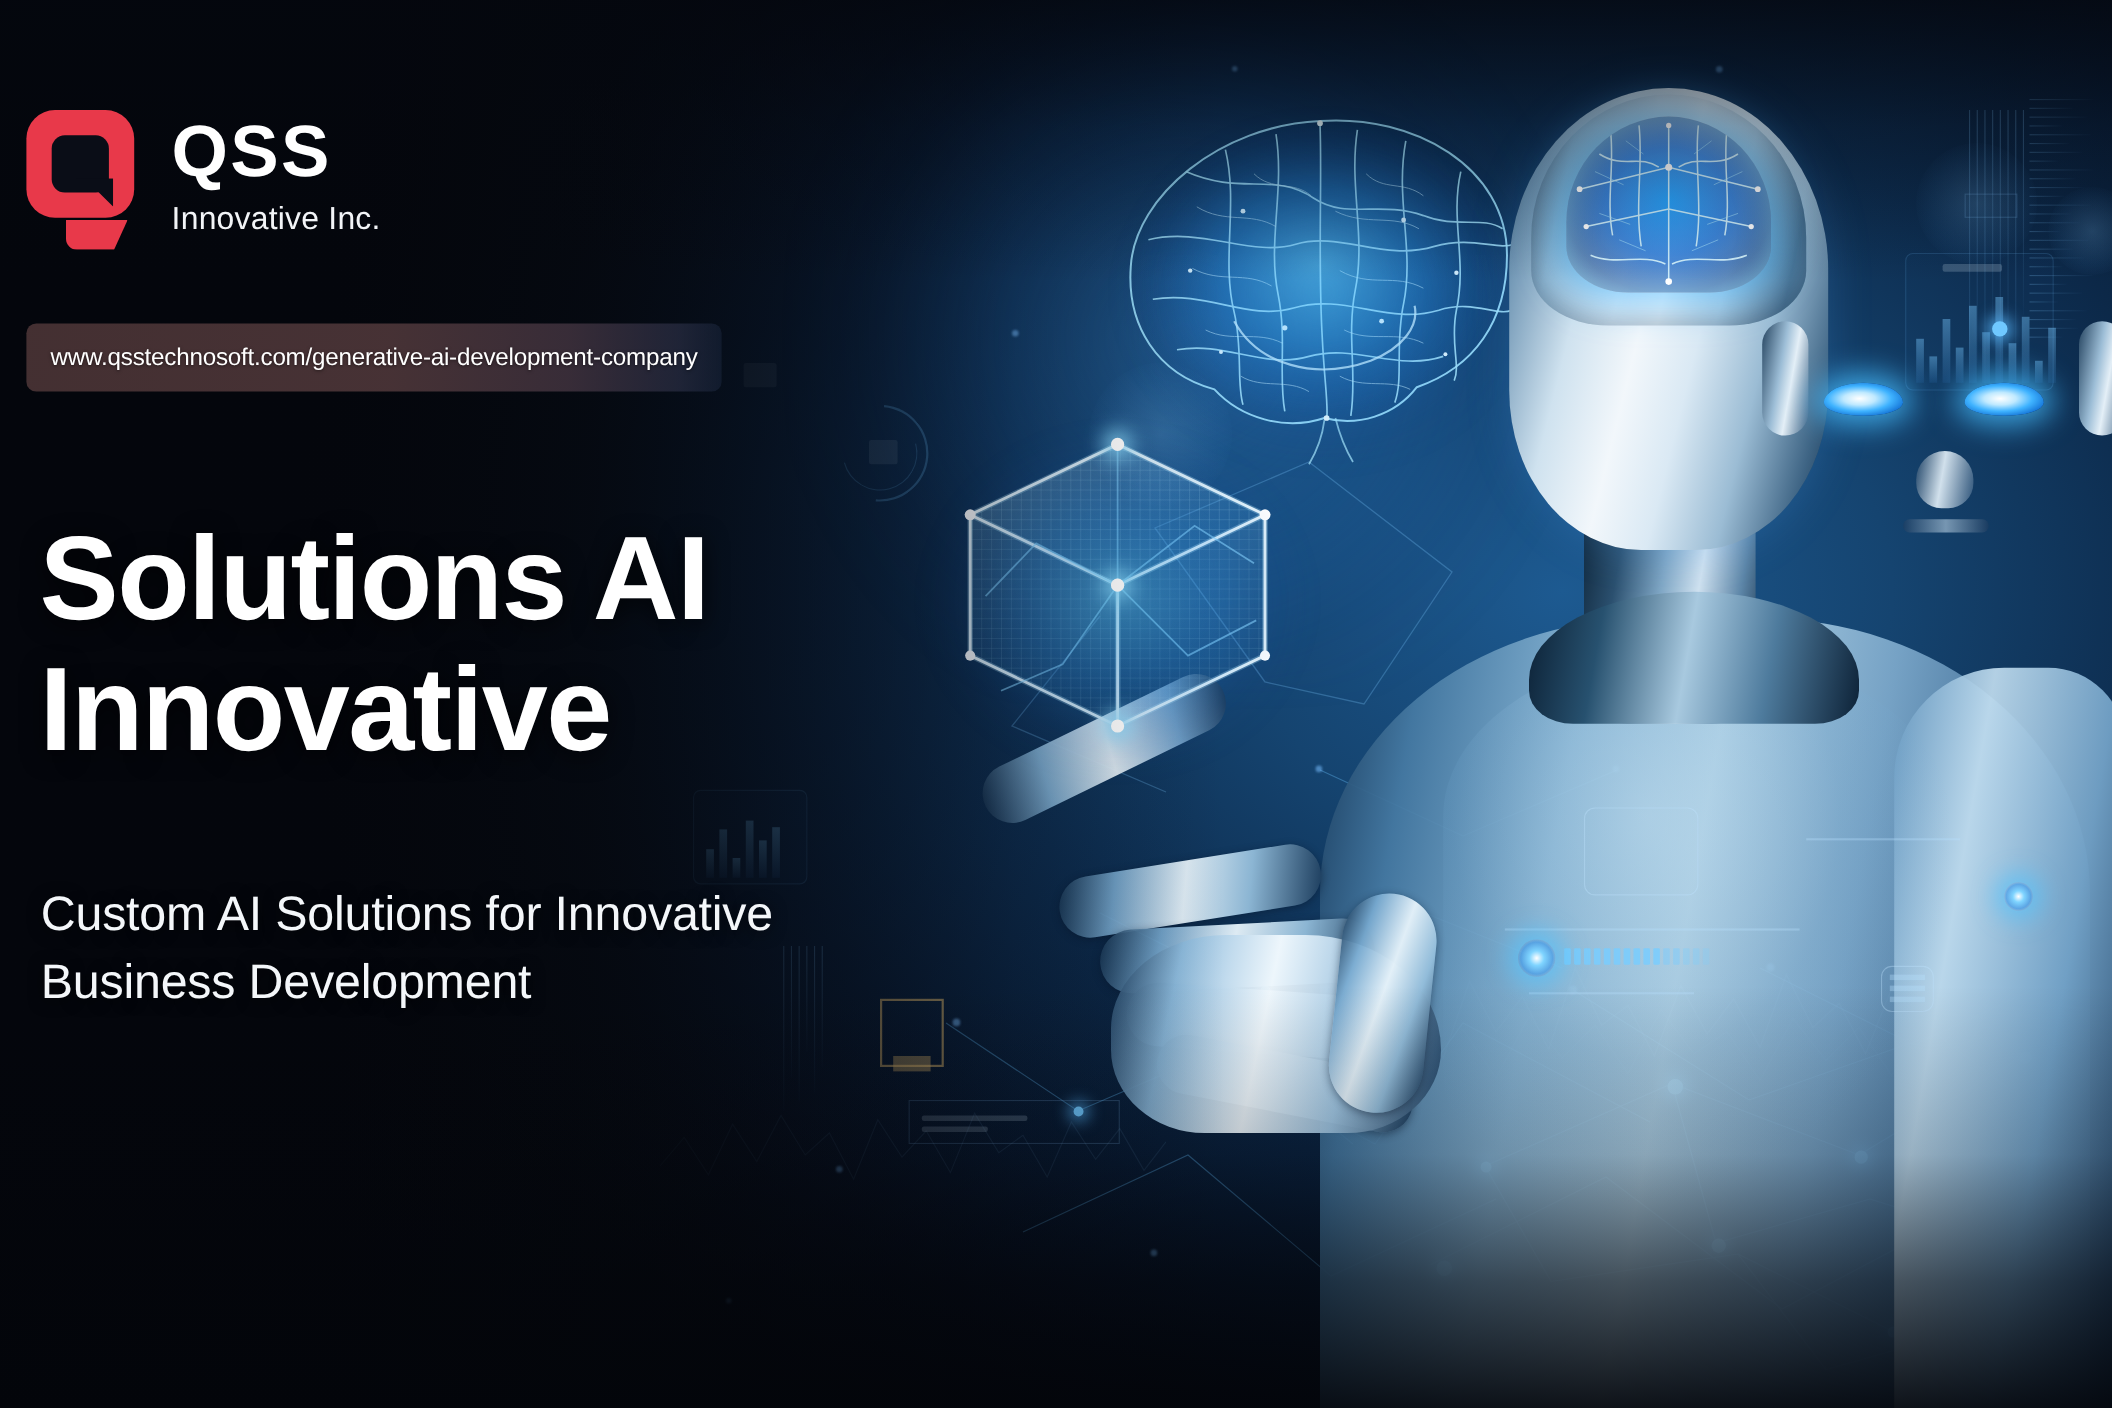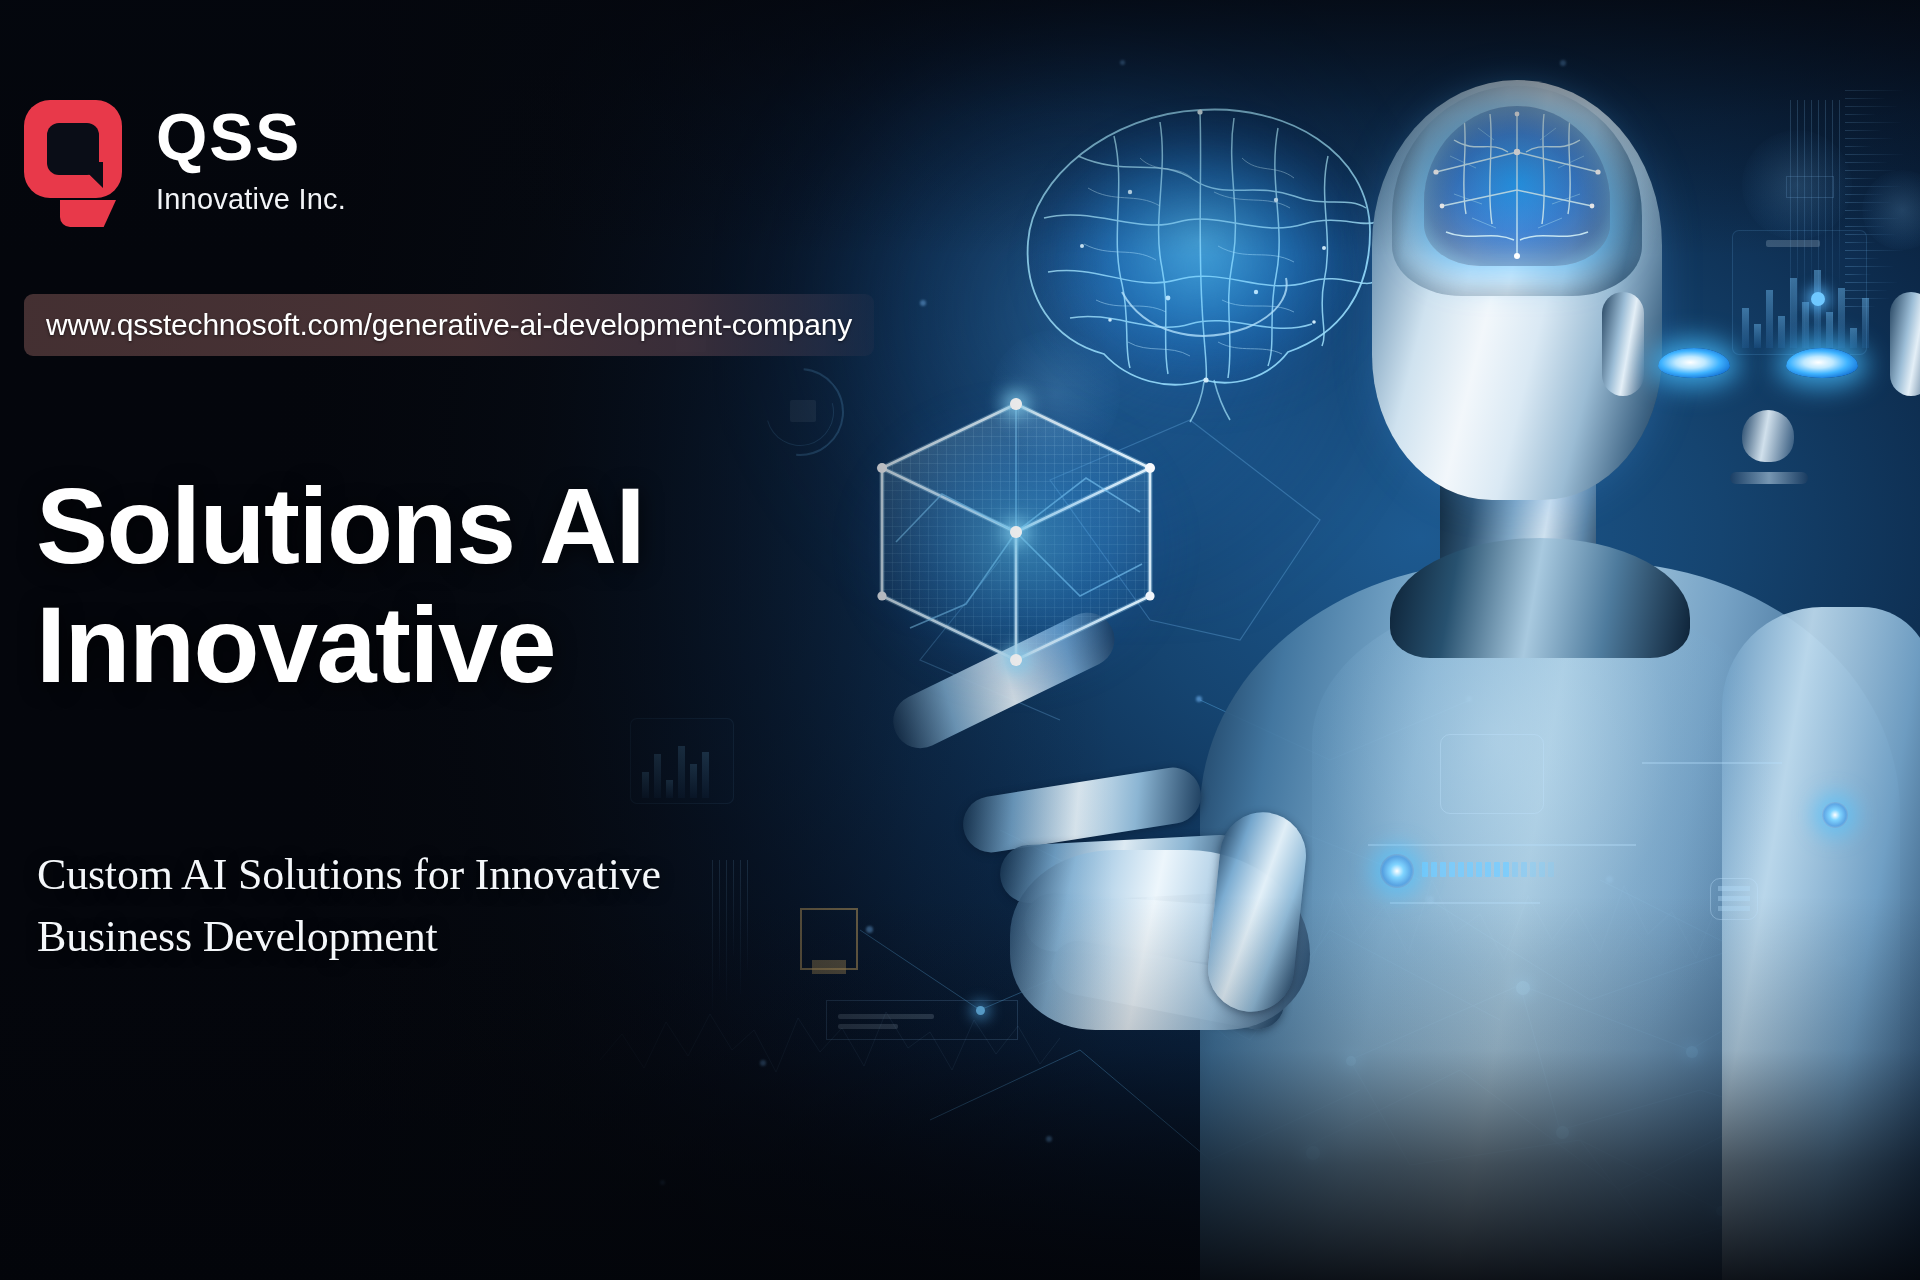--- a/index.html
+++ b/index.html
@@ -232,39 +232,39 @@
     margin-top:13px; font-family:"Liberation Sans", sans-serif;
   }
 
   
   .urlbar {
     position:absolute; left:24px; top:294px; height:62px;
     padding:0 22px; display:flex; align-items:center; border-radius:9px;
     background:linear-gradient(90deg, rgba(70,49,51,.97) 0%, rgba(74,52,55,.95) 52%, rgba(64,50,62,.86) 78%, rgba(46,50,74,.62) 94%, rgba(34,48,76,.38) 100%);
   }
   .urlbar-text {
-    color:#ffffff; font-size:30px; letter-spacing:-.2px; white-space:nowrap;
+    color:#ffffff; font-size:22px; letter-spacing:-.2px; white-space:nowrap;
     font-family:"Liberation Sans", sans-serif;
     text-shadow:0 1px 3px rgba(0,0,0,.55);
   }
 
   
   .headline {
     position:absolute; left:36px; top:467px; width:900px;
     color:#ffffff; font-weight:700; font-size:108px; line-height:1.1;
     letter-spacing:-1.5px;
     font-family:"Liberation Sans", sans-serif;
     text-shadow:0 3px 22px rgba(0,0,0,.75);
   }
   .headline .l2 { display:block; }
   .subtitle {
-    position:absolute; left:37px; top:844px; width:880px;
+    position:absolute; left:37px; top:800px; width:880px;
     color:#f4f7fa; font-weight:400; font-size:44px; line-height:1.42;
     letter-spacing:-.2px;
-    font-family:Liberation Serif, serif;
+    font-family:Liberation Sans, sans-serif;
     text-shadow:0 2px 14px rgba(0,0,0,.70);
   }
   .subtitle .l2 { display:block; }
 </style>
 </head>
 <body>
 
 <div id="banner">
 
   <div class="bg-base"></div>

